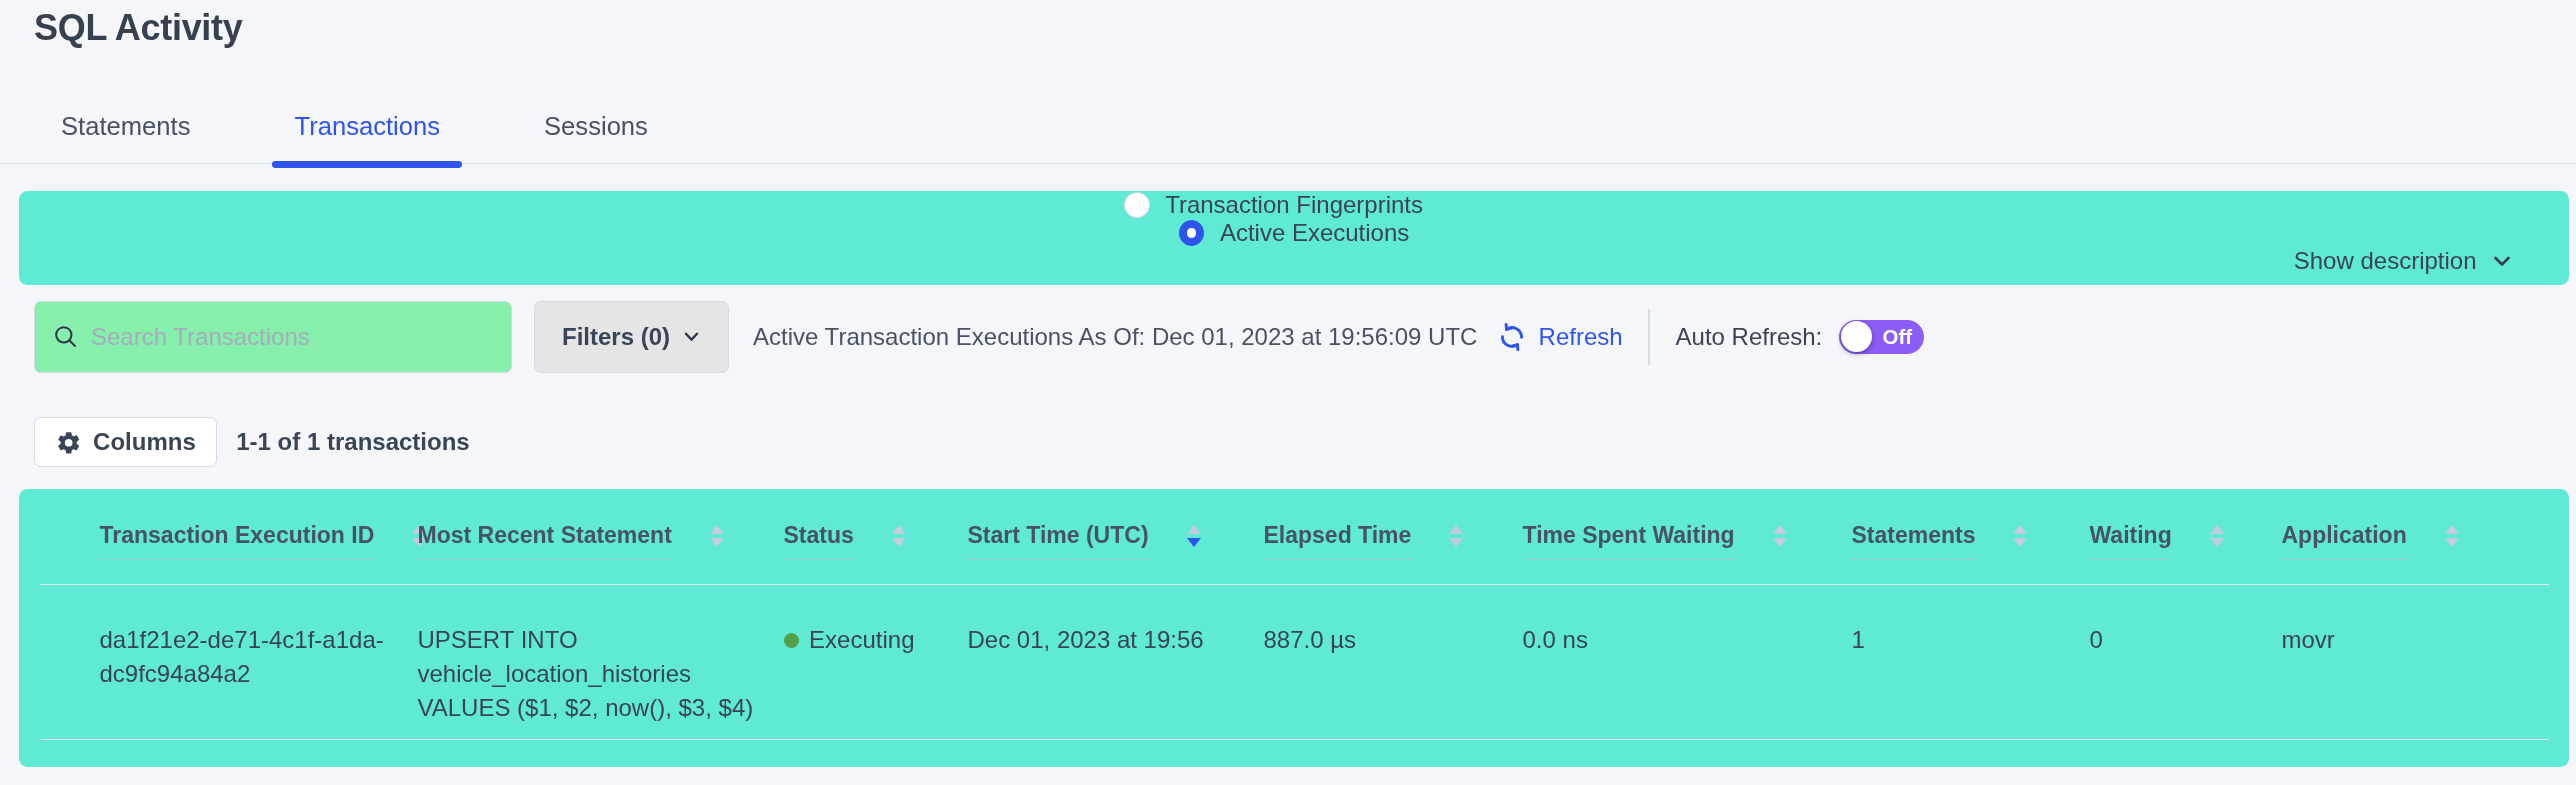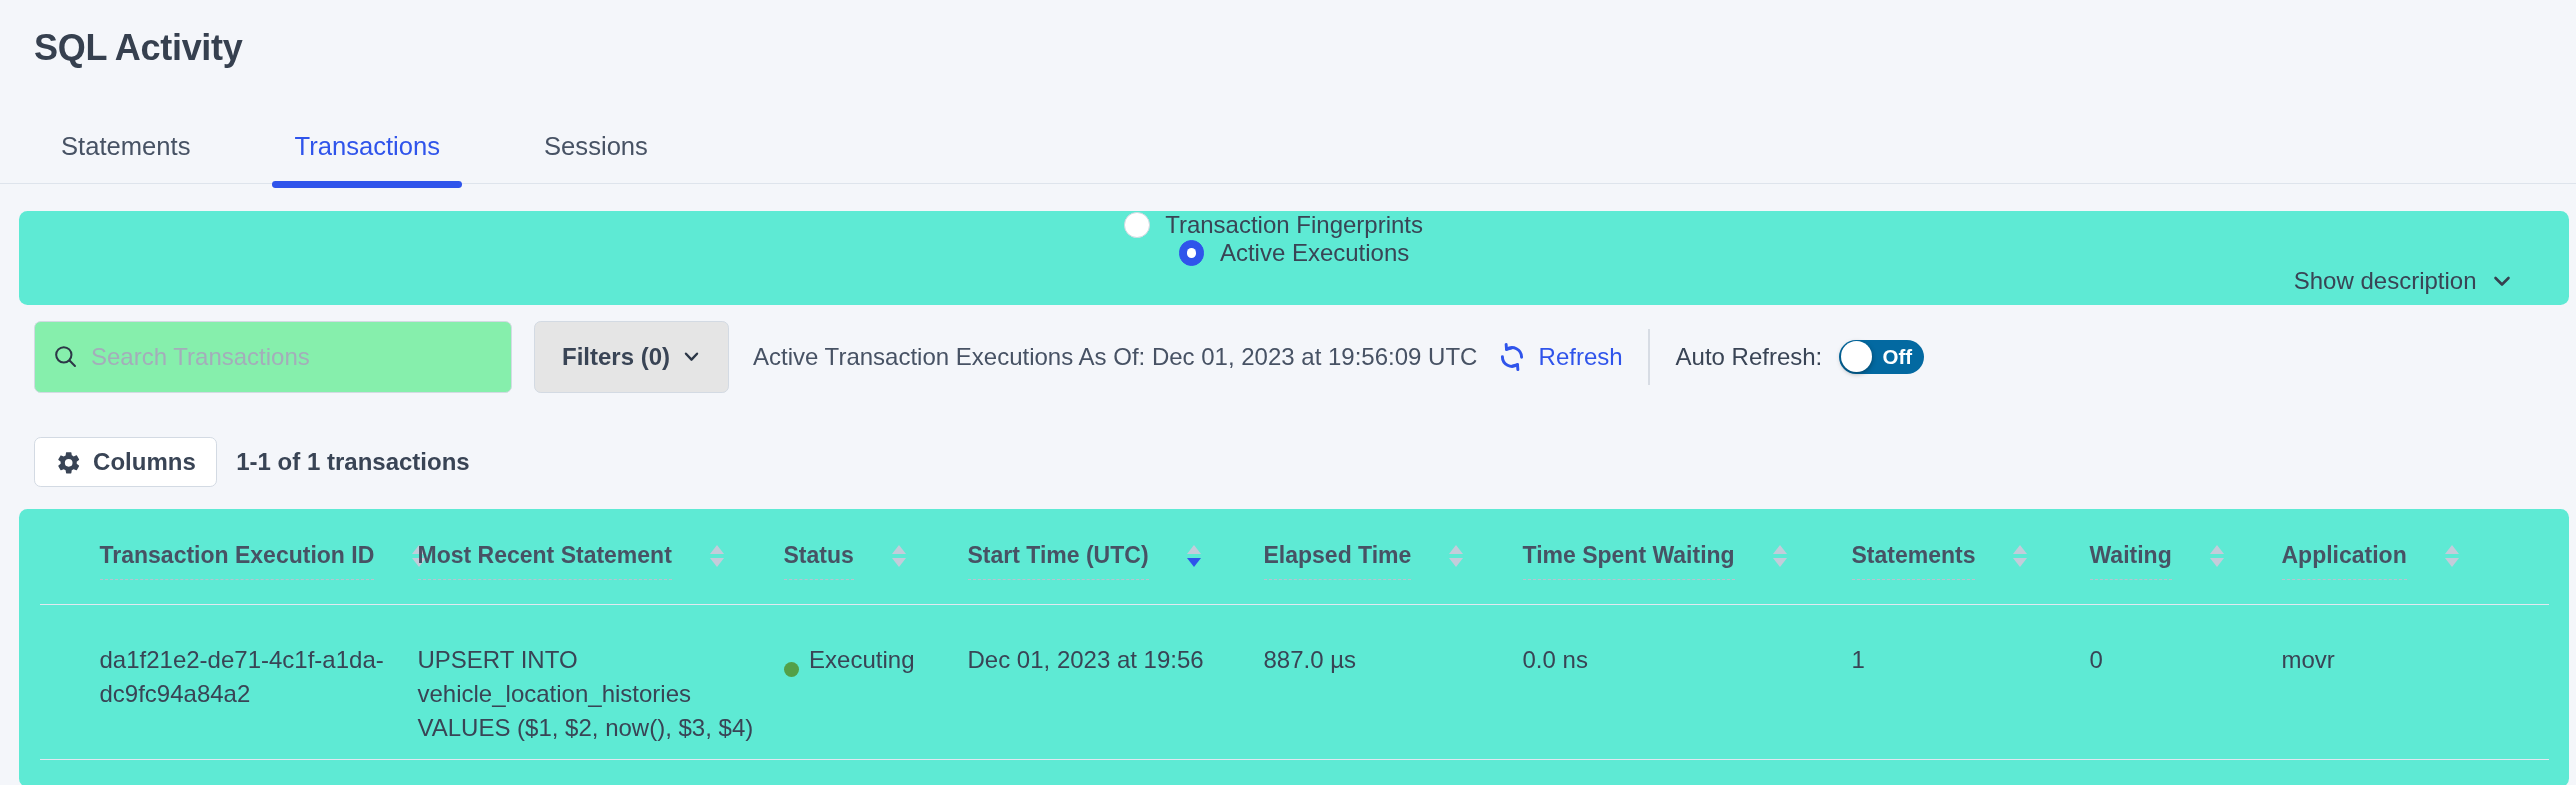--- a/index.html
+++ b/index.html
@@ -4,21 +4,21 @@
 <style>
   * { margin:0; padding:0; box-sizing:border-box; }
   html,body { width:2576px; height:785px; overflow:hidden; }
   body {
     background:#f4f6fa;
     font-family:"Liberation Sans", sans-serif;
     color:#394455;
     font-size:24px;
   }
   
-  .title { margin:27px 0 0 34px; font-size:36px; font-weight:700; color:#36404f; letter-spacing:-0.3px; }
+  .title { margin:7px 0 0 34px; font-size:36px; font-weight:700; color:#36404f; letter-spacing:-0.3px; }
 
   
   .tabs { margin-top:63px; padding-left:61px; display:flex; border-bottom:1.7px solid #dee4ec; }
   .tab { position:relative; margin-right:104px; padding-bottom:22px; font-size:25.6px; color:#475264; cursor:pointer; }
   .tab.active { color:#2f54eb; font-weight:500; }
   .tab.active .tab-underline { position:absolute; left:-22px; right:-22px; bottom:-5.1px; height:6.8px; border-radius:3.4px; background:#2f54eb; }
 
   
   .card { background:#5eead4; border-radius:8.5px;flex-direction:column; }
 
@@ -36,21 +36,21 @@
   .controls { margin:15.4px 6.8px 0 34px; display:flex; align-items:center; height:73px; }
   .search-box { width:478px; height:72px; background:#86efac; border:1.7px solid #d3dae3; border-radius:6.8px; display:flex; align-items:center; padding:0 17px;justify-content:flex-end; }
   .search-box svg { flex:none; margin-right:12px; }
   .search-box input { border:none; outline:none; flex:1; font-family:"Liberation Sans",sans-serif; font-size:24px; color:#394455; background:transparent; }
   .search-box input::placeholder { color:#a4adba; }
   .filters-btn { margin-left:22px; height:72px; background:#e5e5e5; border:1.7px solid #d3dae3; border-radius:6.8px; padding:0 27px; display:inline-flex; align-items:center; gap:12px; font-family:"Liberation Sans",sans-serif; font-size:24px; font-weight:700; color:#394455; cursor:pointer; }
   .asof { margin-left:24px; font-size:24px; color:#475264; }
   .refresh { margin-left:19px; display:inline-flex; align-items:center; gap:10.2px; color:#2f54eb; font-size:24px; font-weight:500; cursor:pointer; }
   .vdivider { width:1.7px; height:56px; background:#d7dce4; margin:0 25.6px; }
   .autorefresh-label { font-size:24px; color:#394455; }
-  .toggle { margin-left:17px; width:85px; height:34px; border-radius:17px; background:#0369a1; display:flex; align-items:center; padding:1.7px; cursor:pointer; }
+  .toggle { margin-left:17px; width:85px; height:34px; border-radius:17px; background:#8b5cf6; display:flex; align-items:center; padding:1.7px; cursor:pointer; }
   .knob { width:31px; height:31px; border-radius:50%; background:#fff; box-shadow:0 1.7px 5.1px rgba(0,0,0,0.35); flex:none; }
   .toggle-text { flex:1; text-align:center; color:#fff; font-size:20.5px; font-weight:600; }
 
   
   .columns-row { margin:44px 0 0 34px; display:flex; align-items:center; height:50px; }
   .columns-btn { height:50px; background:#fff; border:1.7px solid #d3dae3; border-radius:6.8px; padding:0 20.5px; display:inline-flex; align-items:center; gap:12px; font-family:"Liberation Sans",sans-serif; font-size:24px; font-weight:600; color:#394455; cursor:pointer; }
   .count { margin-left:19px; font-size:24px; font-weight:600; color:#394455; }
 
   
   .table-card { margin:22px 6.8px 0 19px; height:278px; padding:0 20.5px; overflow:hidden; }
@@ -58,21 +58,21 @@
   thead th { text-align:left; vertical-align:top; padding:32px 25.6px 24px 0; border-bottom:1.7px solid #e2e8f0; }
   th.c1, td.c1 { padding-left:60px; }
   .hdr { display:inline-flex; align-items:flex-start; }
   .hlabel { font-size:23px; font-weight:700; color:#475264; line-height:29px; padding-bottom:8.5px; border-bottom:1.7px dashed #b9c2cf; white-space:nowrap; }
   .sort { display:inline-flex; flex-direction:column; gap:4.3px; margin-left:38px; margin-top:3.4px; cursor:pointer; flex:none; }
   .sort i { display:block; width:0; height:0; border-left:7.7px solid transparent; border-right:7.7px solid transparent; }
   .sort .up { border-bottom:9.4px solid #c3ccda; }
   .sort .down { border-top:9.4px solid #c3ccda; }
   th.sorted .sort .down { border-top-color:#2f54eb; }
   tbody td { vertical-align:top; padding:38px 25.6px 14.5px 0; font-size:24px; color:#394455; line-height:34px; border-bottom:1.7px solid #e2e8f0; }
-  .status-wrap { display:inline-flex; align-items:flex-end; gap:10.2px; }
+  .status-wrap { display:inline-flex; align-items:center; gap:10.2px; }
   .dot { width:15.4px; height:15.4px; border-radius:50%; background:#53a048; flex:none; }
 </style>
 </head>
 <body>
 
 <div class="page">
 
   <h1 class="title">SQL Activity</h1>
 
   <nav class="tabs">

